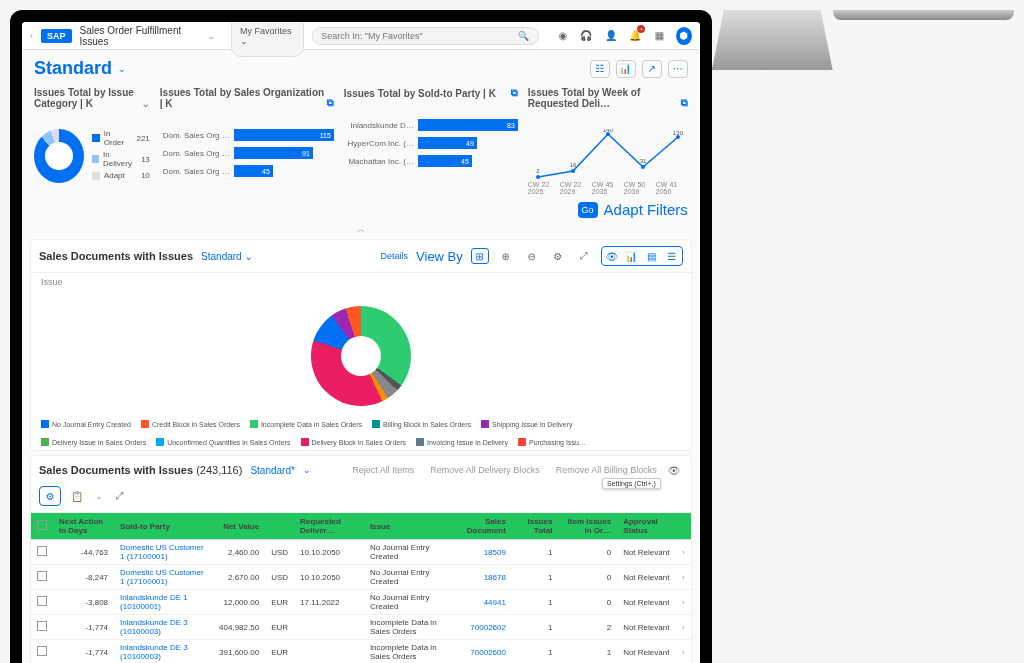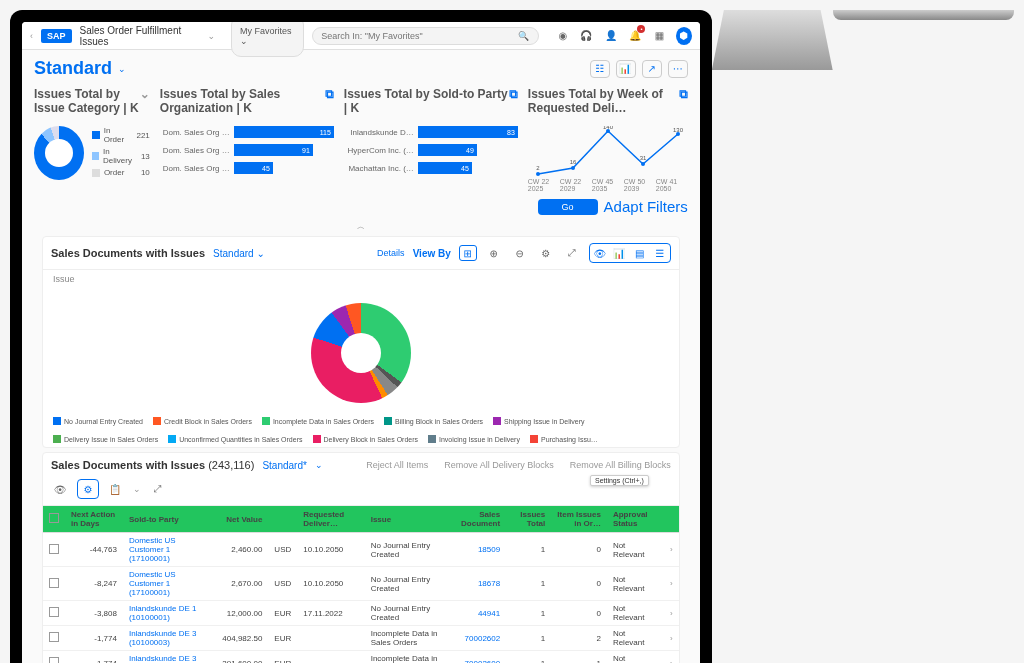--- a/index.html
+++ b/index.html
@@ -17,40 +17,40 @@
 .fav-btn{background:#f4f4f4;border:1px solid #ddd;border-radius:10px;padding:10px 8px;font-size:9px;color:#555}
 .shell-icon{width:18px;height:18px;border-radius:50%;display:flex;align-items:center;justify-content:center;color:#666;font-size:10px;cursor:pointer;position:relative}
 .shell-icon.active{background:#0070f2;color:#fff}
 .badge{position:absolute;top:-2px;right:-2px;background:#d32f2f;color:#fff;font-size:6px;border-radius:50%;width:8px;height:8px;display:flex;align-items:center;justify-content:center}
 .header{display:flex;align-items:center;justify-content:space-between;padding:8px 12px}
 .page-title{color:#0070f2;font-size:18px;font-weight:bold}
 .header-icons{display:flex;gap:6px}
 .header-icons .icn{width:20px;height:18px;border:1px solid #ccc;border-radius:4px;display:flex;align-items:center;justify-content:center;font-size:10px;color:#0070f2;cursor:pointer}
 .charts-row{display:flex;gap:10px;padding:0 12px}
 .chart-card{flex:1}
-.chart-title{font-size:12px;font-weight:bold;color:#555;display:flex;justify-content:space-between;align-items:flex-start;margin-bottom:11px}
+.chart-title{font-size:10px;font-weight:bold;color:#555;display:flex;justify-content:space-between;align-items:flex-end;margin-bottom:20px}
 .chart-title .pop{color:#0070f2;cursor:pointer}
 .donut-sm{width:54px;height:54px;border-radius:50%;background:conic-gradient(#0070f2 0 88%,#8ec5ff 88% 95%,#dde 95% 100%);display:flex;align-items:center;justify-content:center;position:relative}
 .donut-sm::after{content:"";width:28px;height:28px;background:#fff;border-radius:50%}
 .legend-row{display:flex;align-items:center;gap:4px;font-size:8px;color:#555;margin-bottom:3px}
 .legend-sw{width:8px;height:8px}
 .category-body{display:flex;gap:8px;align-items:center}
 .bar-chart{display:flex;flex-direction:column;gap:6px}
 .bar-row{display:flex;align-items:center;gap:4px}
 .bar-label{width:70px;font-size:8px;color:#666;text-align:right;overflow:hidden;text-overflow:ellipsis;white-space:nowrap}
 .bar-track{width:100px;height:12px;position:relative}
 .bar-fill{height:100%;background:#0070f2;color:#fff;font-size:7px;display:flex;align-items:center;justify-content:flex-end;padding-right:3px}
 .line-chart{position:relative;height:50px;width:160px}
 .line-chart svg{width:100%;height:100%}
 .line-labels{display:flex;justify-content:space-between;font-size:7px;color:#888;margin-top:2px}
 .filter-bar{display:flex;justify-content:flex-end;align-items:center;gap:6px;padding:6px 12px}
-.go-btn{background:#0070f2;color:#fff;border:none;padding:3px 24px;border-radius:4px;font-size:9px;cursor:pointer}
+.go-btn{background:#0070f2;color:#fff;border:none;padding:3px 4px;border-radius:4px;font-size:9px;cursor:pointer}
 .adapt-link{color:#0070f2;font-size:15px;cursor:pointer}
 .collapse-handle{text-align:center;color:#999;font-size:8px;cursor:pointer}
-.section{background:#fff;margin:4px 20px;border-radius:4px;border:1px solid #eee}
+.section{background:#fff;margin:4px 8px;border-radius:4px;border:1px solid #eee}
 .section-header{display:flex;align-items:center;padding:6px 8px;border-bottom:1px solid #eee;gap:8px}
 .section-title{font-size:11px;font-weight:bold}
 .variant-link{color:#0070f2;font-size:10px}
 .section-spacer{flex:1}
 .toolbar-icn{width:18px;height:16px;display:flex;align-items:center;justify-content:center;font-size:10px;color:#666;cursor:pointer;border-radius:3px}
 .toolbar-icn.active{border:1px solid #0070f2;color:#0070f2}
 .toolbar-link{color:#999;font-size:9px;cursor:pointer;margin-left:8px}
 .issue-label{padding:4px 10px;font-size:9px;color:#888}
 .donut-big{width:100px;height:100px;border-radius:50%;margin:15px auto 10px;position:relative;background:conic-gradient(#2ecc71 0 35%,#555 35% 37%,#888 37% 41%,#ff8c00 41% 43%,#e91e63 43% 80%,#0070f2 80% 90%,#9c27b0 90% 95%,#ff5722 95% 100%)}
 .donut-big::after{content:"";position:absolute;top:30px;left:30px;width:40px;height:40px;background:#fff;border-radius:50%}
@@ -126,21 +126,21 @@
                 <span>In Order</span>
                 <span style="margin-left:auto">221</span>
               </div>
         <div class="legend-row">
                 <span class="legend-sw" style="background:#8ec5ff"></span>
                 <span>In Delivery</span>
                 <span style="margin-left:auto">13</span>
               </div>
         <div class="legend-row">
                 <span class="legend-sw" style="background:#ddd"></span>
-                <span>Order</span>
+                <span>Adapt</span>
                 <span style="margin-left:auto">10</span>
               </div>
       </div>
     </div>
   </div>
 
   <div class="chart-card">
     <div class="chart-title">
             <span>Issues Total by Sales Organization | K</span> 
             <span class="pop">⧉</span>
@@ -229,21 +229,21 @@
   <span class="adapt-link">Adapt Filters</span>
 </div>
 <div class="collapse-handle">︿</div>
 
 <div class="section">
   <div class="section-header">
     <span class="section-title">Sales Documents with Issues</span>
     <span class="variant-link"><span>Standard</span> ⌄</span>
     <div class="section-spacer"></div>
     <span class="toolbar-link" style="color:#0070f2">Details</span>
-    <span style="color:#0070f2;font-size:10px;font-weight:bold">View By</span>
+    <span style="color:#0070f2;font-size:13px;font-weight:normal">View By</span>
     <span class="toolbar-icn active">⊞</span>
     <span class="toolbar-icn">⊕</span>
     <span class="toolbar-icn">⊖</span>
     <span class="toolbar-icn">⚙</span>
     <span class="toolbar-icn">⤢</span>
     <div class="icn-btn-group">
       <span class="toolbar-icn">👁</span>
       <span class="toolbar-icn">📊</span>
       <span class="toolbar-icn">▤</span>
       <span class="toolbar-icn">☰</span>

